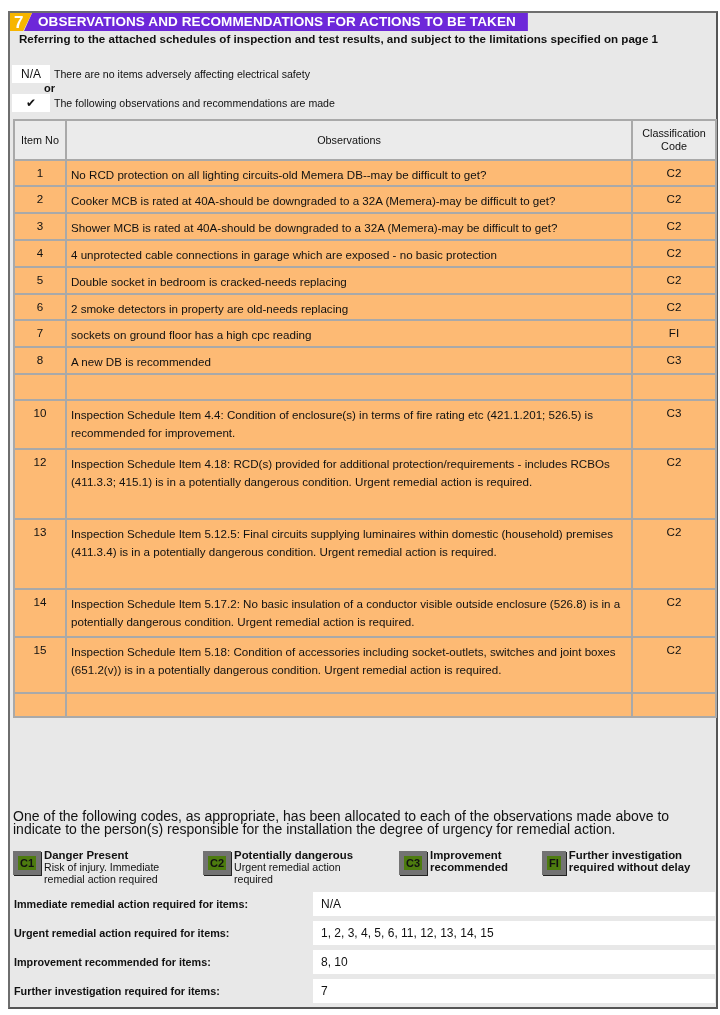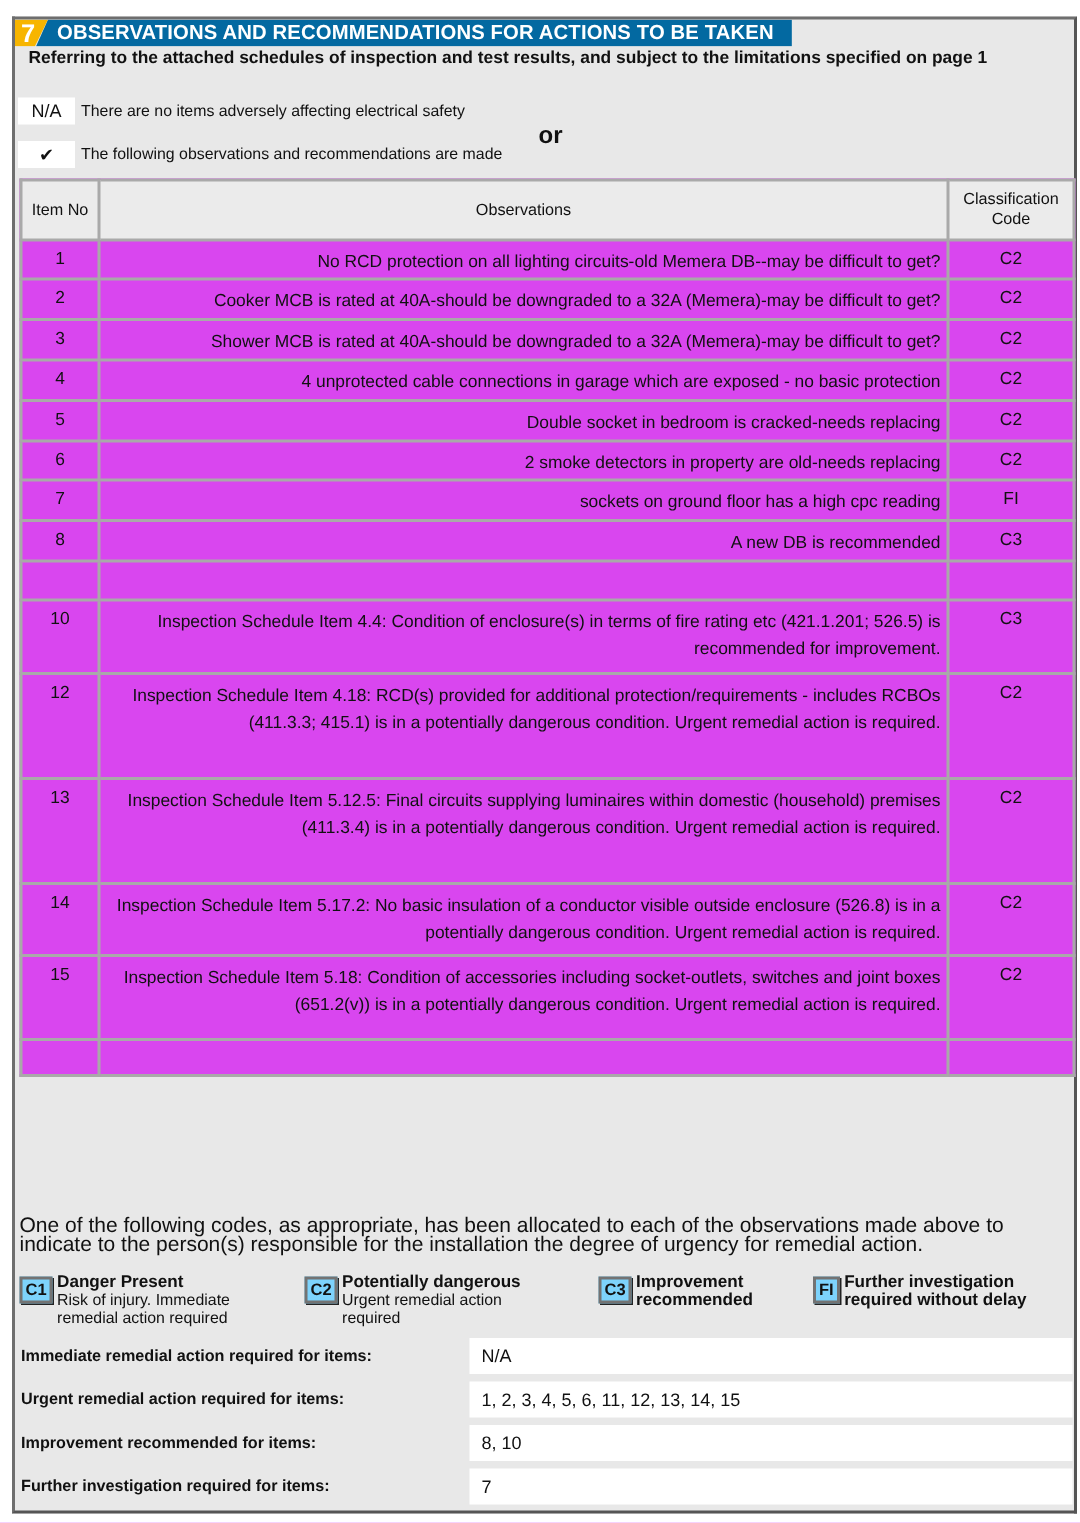--- a/index.html
+++ b/index.html
@@ -8,42 +8,42 @@
   .panel {
     position: absolute; left: 8px; top: 11px; width: 710px; height: 998px;
     background: #e8e8e8; border: 2px solid #6e6e6e; border-right-color: #555; border-bottom-color: #555;
   }
   .title-bar { position: absolute; left: 0; top: 0; height: 18px; display: flex; align-items: stretch; }
   .title-num {
     width: 22px; background: #f7b500; color: #fff; font-weight: bold; font-size: 17px; line-height: 20px;
     padding-left: 4px; clip-path: polygon(0 0, 100% 0, 60% 100%, 0 100%); position: relative; z-index: 2;
   }
   .title-text {
-    margin-left: -8px; background: #0369a1; color: #fff; font-weight: bold; font-size: 13.5px;
+    margin-left: -8px; background: #6d28d9; color: #fff; font-weight: bold; font-size: 13.5px;
     line-height: 18px; padding: 0 12px 0 14px; clip-path: polygon(8px 0, 100% 0, 100% 100%, 0 100%);
     letter-spacing: 0.1px;
   }
   .intro { position: absolute; left: 3px; top: 19px; width: 700px; font-size: 11.6px; font-weight: bold; line-height: 14px; }
   .intro .l1 { padding-left: 6px; }
   .opt-row { position: absolute; left: 2px; display: flex; align-items: center; font-size: 10.6px; }
   .opt-box { width: 38px; height: 18px; background: #fff; text-align: center; line-height: 18px; font-size: 12px; margin-right: 4px; }
-  .or-text { position: absolute; left: 0; width: 680px; text-align: center; font-weight: bold; font-size: 16px; top: 69px; padding-left: 34px; }
+  .or-text { position: absolute; left: 0; width: 680px; text-align: left; font-weight: bold; font-size: 11px; top: 69px; padding-left: 34px; }
   table.obs {
-    position: absolute; left: 3px; top: 106px; width: 702px; border-collapse: collapse; background: #d946ef;
+    position: absolute; left: 3px; top: 106px; width: 702px; border-collapse: collapse; background: #fdba74;
     table-layout: fixed; font-size: 11.6px; padding-left: 10px;
   }
-  table.obs td, table.obs th { border: 2px solid #a9a9a9; vertical-align: top; text-align: right; }
+  table.obs td, table.obs th { border: 2px solid #a9a9a9; vertical-align: top; }
   table.obs th { background: #ebebeb; font-weight: normal; font-size: 10.8px; vertical-align: middle; text-align: center; height: 40px; line-height: 13px; }
   table.obs td.num { text-align: center; padding-top: 5px; }
   table.obs td.obs-text { padding: 5px 4px 0 4px; line-height: 17.5px; }
   table.obs td.code { text-align: center; padding-top: 5px; }
   .codes-desc { position: absolute; left: 3px; top: 797px; width: 705px; font-size: 14px; line-height: 12.5px; }
   .legend { position: absolute; top: 836px; display: flex; align-items: flex-start; font-size: 10.6px; line-height: 12px; }
   .legend .box {
-    border: 2px solid #737373; background: #7dd3fc; font-weight: bold; font-size: 11px; line-height: 14px;
+    border: 5px solid #737373; background: #4d7c0f; font-weight: bold; font-size: 11px; line-height: 14px;
     padding: 0 2px; margin-right: 3px; box-shadow: 1px 1px 0 #222; margin-top: 2px;
   }
   .legend .t1 { font-weight: bold; font-size: 11.4px; }
   .action-row { position: absolute; left: 3px; width: 702px; height: 24px; display: flex; align-items: center; }
   .action-label { width: 300px; font-weight: bold; font-size: 10.8px; padding-left: 1px; }
   .action-value { flex: 1; height: 24px; background: #fff; font-size: 12px; line-height: 24px; padding-left: 8px; }
 </style>
 </head>
 <body>
 

